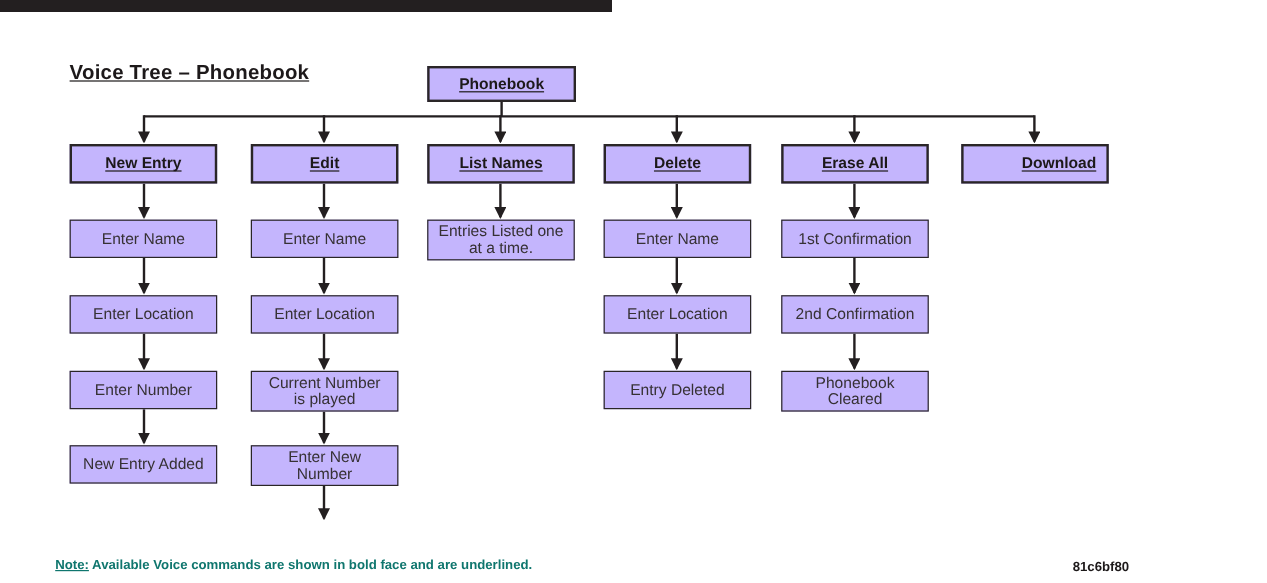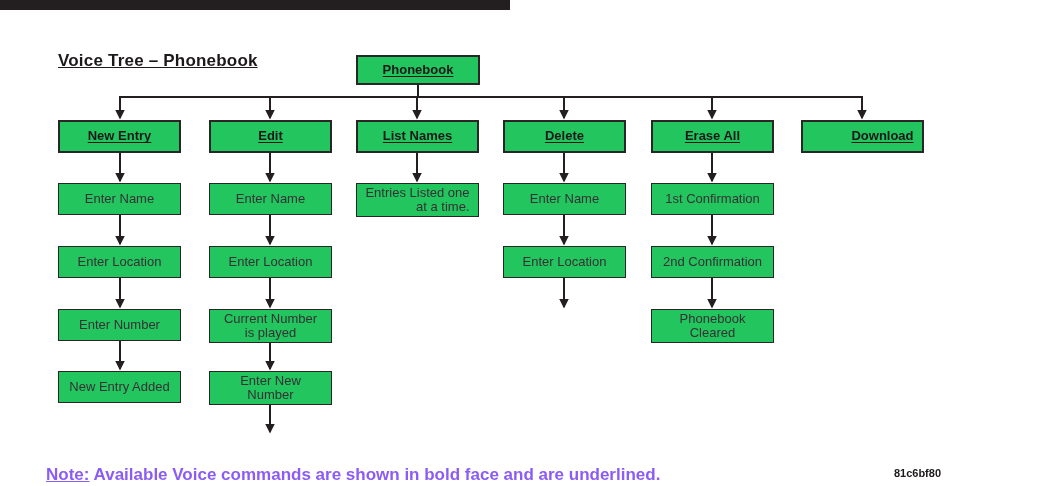--- a/index.html
+++ b/index.html
@@ -11,31 +11,31 @@
   }
   .topbar { position:absolute; left:0; top:0; width:510px; height:10px; background:#231f20; }
   .edgetab { position:absolute; left:989px; top:139px; width:67px; height:38px; background:#231f20; }
   .title {
     position:absolute; left:58px; top:51px;
     font-size:17px; font-weight:bold; text-decoration:underline;
     letter-spacing:0.2px; color:#1d191a;
   }
   .connectors { position:absolute; left:0; top:0; pointer-events:none; }
   .node {
-    position:absolute; box-sizing:border-box; background:#22c55e;
+    position:absolute; box-sizing:border-box; background:#c4b5fd;
     display:flex; align-items:center; justify-content:center;
     text-align:center; border:1.5px solid #2a2627;
     font-size:13px; color:#363134; line-height:1.1;
   }
   .root, .cmd { border-width:2px; font-weight:bold; color:#1d191a; }
   .root span, .cmd span { text-decoration:underline; text-underline-offset:2px; }
   .step { white-space:pre-line; }
   .note {
     position:absolute; left:46px; top:465px;
-    font-size:17px; font-weight:bold; color:#8b5cf6;
+    font-size:11px; font-weight:bold; color:#0f766e;
   }
   .note .note-label { text-decoration:underline; }
   .figcode {
     position:absolute; left:861px; top:467px; width:80px;
     font-size:11px; font-weight:bold; color:#1d191a; text-align:right;
   }
 </style>
 </head>
 <body>
 
@@ -112,25 +112,26 @@
   <div class="node step" style="left:58px; top:309px; width:123px; height:32px;">Enter Number</div>
   <div class="node step" style="left:58px; top:371px; width:123px; height:32px;">New Entry Added</div>
 
   <div class="node step" style="left:209px; top:183px; width:123px; height:32px;">Enter Name</div>
   <div class="node step" style="left:209px; top:246px; width:123px; height:32px;">Enter Location</div>
   <div class="node step" style="left:209px; top:309px; width:123px; height:34px;">Current Number
 is played</div>
   <div class="node step" style="left:209px; top:371px; width:123px; height:34px;">Enter New
 Number</div>
 
-  <div class="node step" style="left:356px; top:183px; width:123px; height:34px;text-align:right;">Entries Listed one
+  <div class="node step" style="left:356px; top:183px; width:123px; height:34px;">Entries Listed one
 at a time.</div>
 
   <div class="node step" style="left:503px; top:183px; width:123px; height:32px;">Enter Name</div>
   <div class="node step" style="left:503px; top:246px; width:123px; height:32px;">Enter Location</div>
+  <div class="node step" style="left:503px; top:309px; width:123px; height:32px;">Entry Deleted</div>
 
   <div class="node step" style="left:651px; top:183px; width:123px; height:32px;">1st Confirmation</div>
   <div class="node step" style="left:651px; top:246px; width:123px; height:32px;">2nd Confirmation</div>
   <div class="node step" style="left:651px; top:309px; width:123px; height:34px;">Phonebook
 Cleared</div>
 
   <div class="note"><span class="note-label">Note:</span><span> Available Voice commands are shown in bold face and are underlined.</span></div>
 
   <div class="figcode">81c6bf80</div>
 

